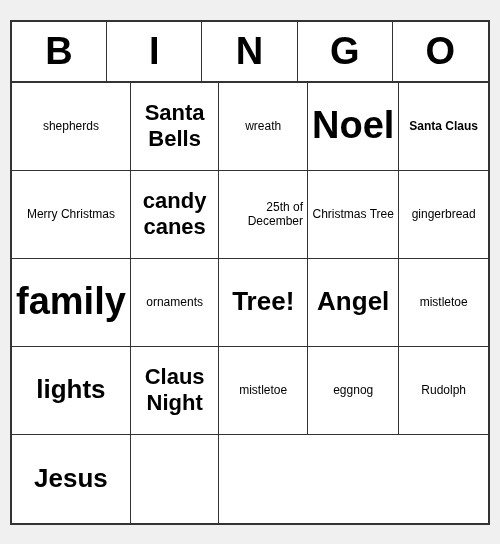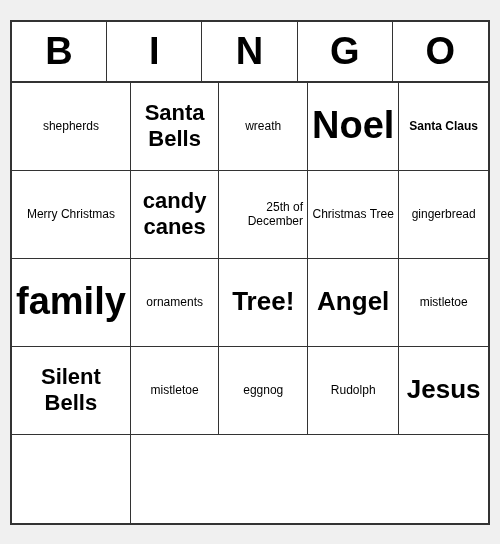--- a/index.html
+++ b/index.html
@@ -147,21 +147,24 @@
       <div class="bingo-cell">
         <span class="cell-text xlarge">Tree!</span>
       </div>
       <div class="bingo-cell">
         <span class="cell-text xlarge">Angel</span>
       </div>
       <div class="bingo-cell">
         <span class="cell-text small">mistletoe</span>
       </div>
       <div class="bingo-cell">
-        <span class="cell-text large">Silent Bells</span>
+        <span class="cell-text xlarge">lights</span>
+      </div>
+      <div class="bingo-cell">
+        <span class="cell-text large">Claus Night</span>
       </div>
       <div class="bingo-cell">
         <span class="cell-text small">mistletoe</span>
       </div>
       <div class="bingo-cell">
         <span class="cell-text">eggnog</span>
       </div>
       <div class="bingo-cell">
         <span class="cell-text">Rudolph</span>
       </div>

